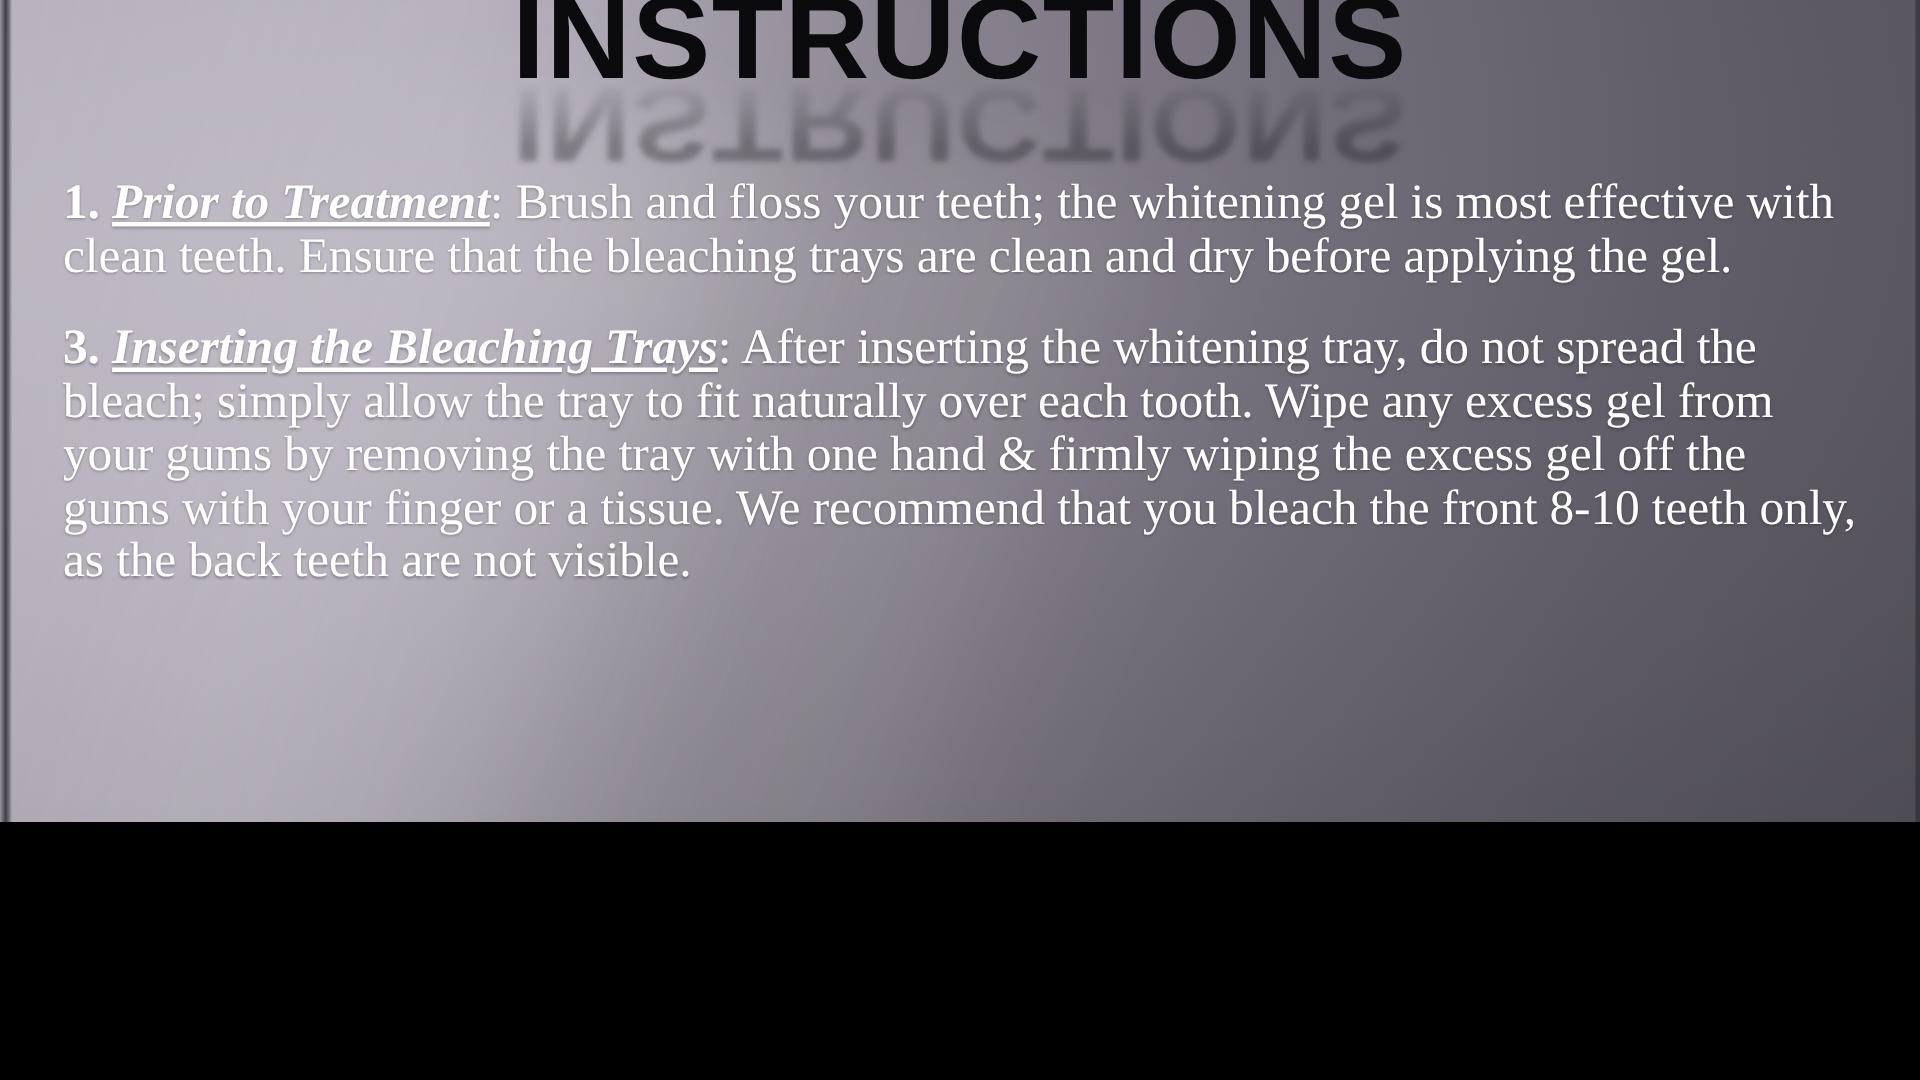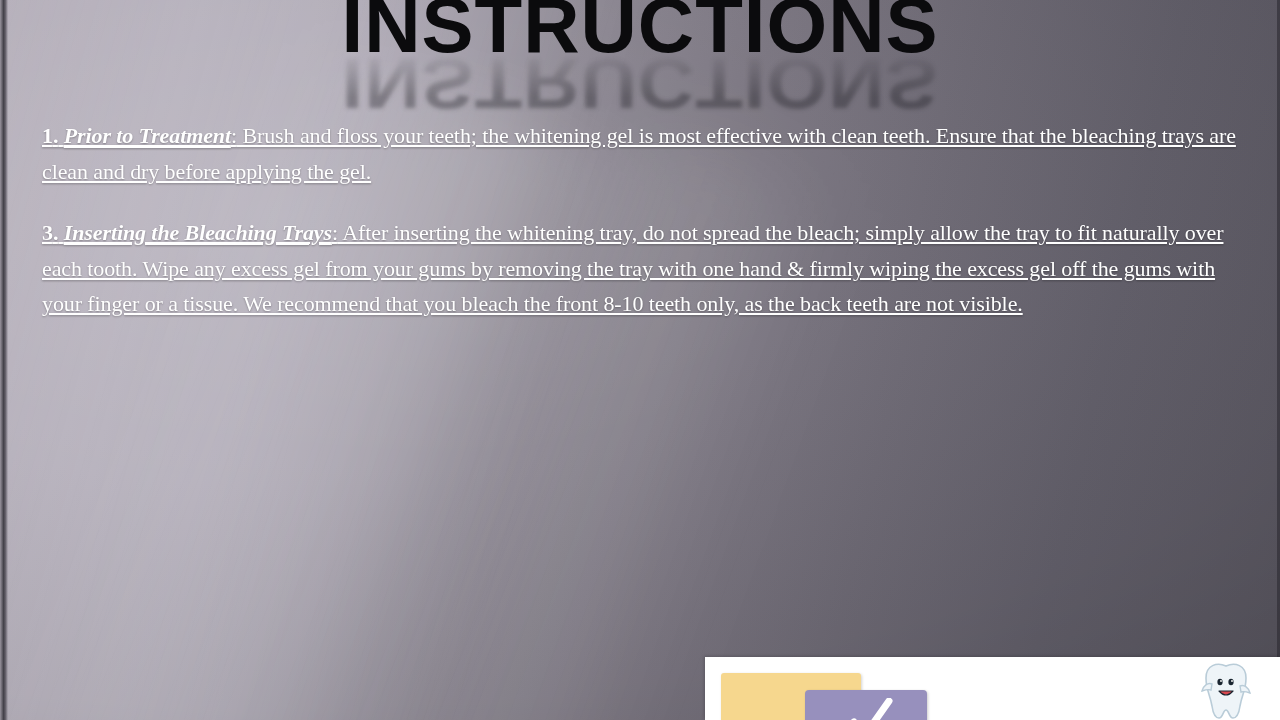--- a/index.html
+++ b/index.html
@@ -3,21 +3,21 @@
 <meta charset="utf-8">
 <style>
   html, body {
     margin: 0;
     padding: 0;
     background: #000;
   }
   #slide {
     position: relative;
     width: 1280px;
-    height: 720px;
+    height: 548px;
     overflow: hidden;
     font-family: "Liberation Serif", "DejaVu Serif", serif;
     background: #b91c1c;
   }
 
   
   .bg-base {
     position: absolute;
     inset: 0;
     background:
@@ -145,26 +145,25 @@
   
   .body {
     position: absolute;
     left: 42px;
     top: 118px;
     width: 1196px;
     z-index: 4;
   }
   .para {
     color: #ffffff;
-    font-size: 22px;
+    font-size: 33px;
     line-height: 35.5px;
     margin: 0 0 26px 0;
     text-shadow: 0 1px 2px rgba(0,0,0,0.30);
     letter-spacing: -0.1px;
-    text-decoration: underline;
   }
   .para:last-child { margin-bottom: 12px; }
   .num { font-weight: bold; }
   .lead {
     font-weight: bold;
     font-style: italic;
     text-decoration: underline;
     text-underline-offset: 3px;
   }
 

